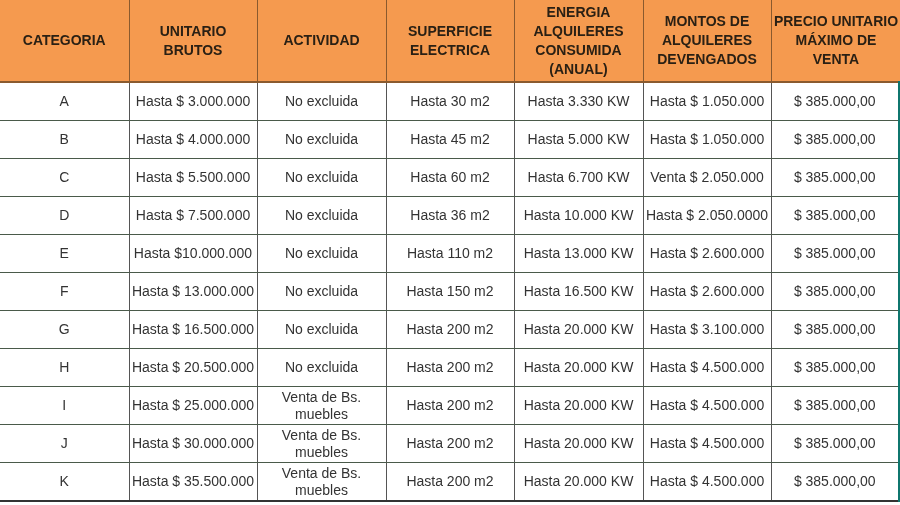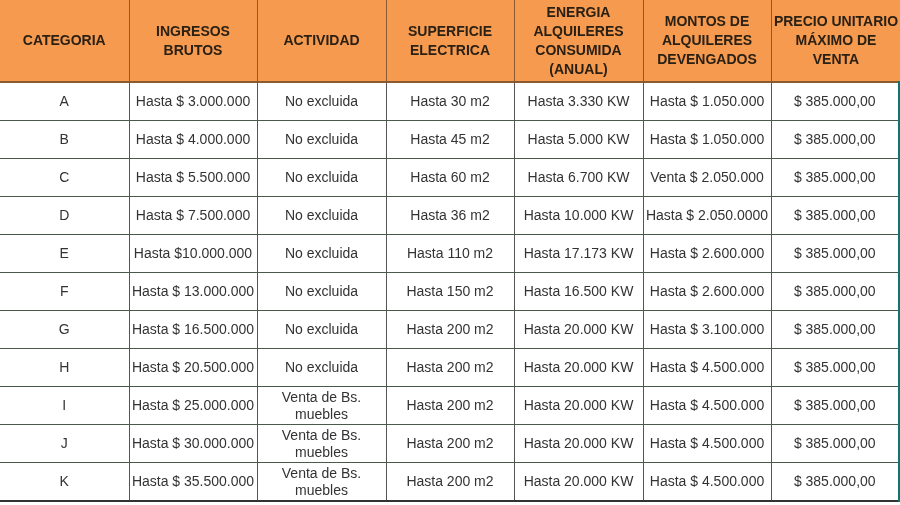--- a/index.html
+++ b/index.html
@@ -57,21 +57,21 @@
       <col class="c3">
       <col class="c4">
       <col class="c5">
       <col class="c6">
       <col class="c7">
   </colgroup>
   <thead>
     <tr>
       <th>CATEGORIA</th>
       <th>
-          <span class="wrap">INGRESOS BRUTOS</span>
+          <span class="wrap">UNITARIO BRUTOS</span>
         </th>
       <th>ACTIVIDAD</th>
       <th>
           <span class="wrap">SUPERFICIE ELECTRICA</span>
         </th>
       <th>
           <span class="wrap" style="width:100px">ENERGIA ALQUILERES CONSUMIDA (ANUAL)</span>
         </th>
       <th>
           <span class="wrap" style="width:110px">MONTOS DE ALQUILERES DEVENGADOS</span>
@@ -116,21 +116,21 @@
       <td>Hasta 36 m2</td>
       <td>Hasta 10.000 KW</td>
       <td>Hasta $ 2.050.0000</td>
       <td>$ 385.000,00</td>
     </tr>
     <tr>
       <td>E</td>
       <td>Hasta $10.000.000</td>
       <td>No excluida</td>
       <td>Hasta 110 m2</td>
-      <td>Hasta 17.173 KW</td>
+      <td>Hasta 13.000 KW</td>
       <td>Hasta $ 2.600.000</td>
       <td>$ 385.000,00</td>
     </tr>
     <tr>
       <td>F</td>
       <td>Hasta $ 13.000.000</td>
       <td>No excluida</td>
       <td>Hasta 150 m2</td>
       <td>Hasta 16.500 KW</td>
       <td>Hasta $ 2.600.000</td>

